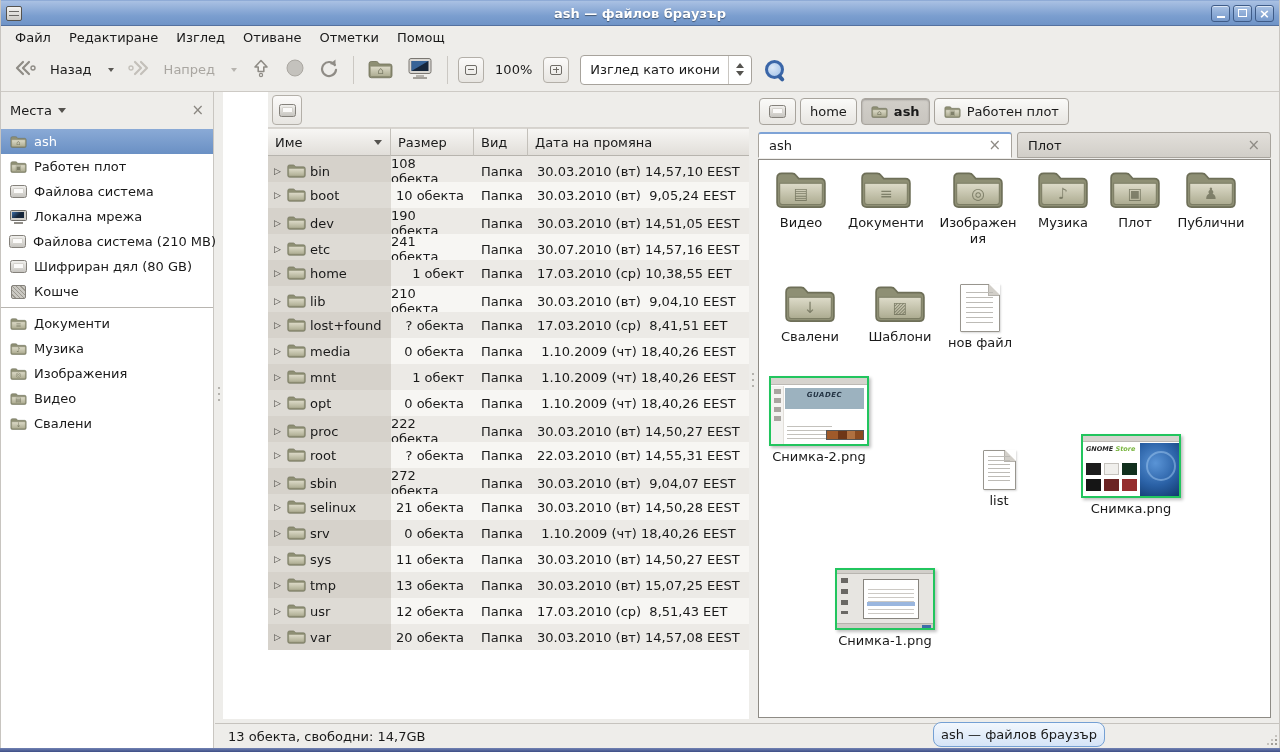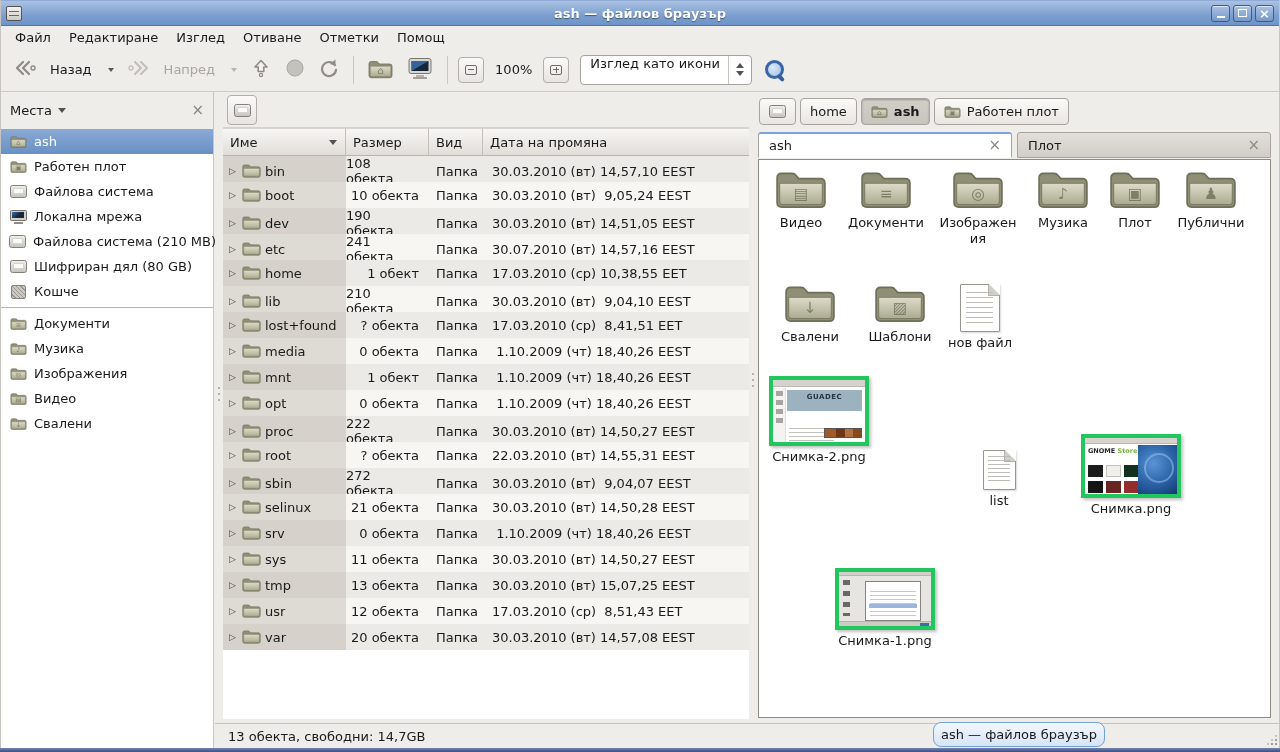--- a/index.html
+++ b/index.html
@@ -26,21 +26,21 @@
   .tbtn { display:flex; align-items:center; gap:14px; padding:5px 7px; border-radius:4px; }
   .tbtn.disabled { color:#a9a6a1; }
   .caret { width:0; height:0; border-left:3.5px solid transparent; border-right:3.5px solid transparent; border-top:4px solid #5a5854; margin-left:2px; }
   .caret.dim { border-top-color:#b7b4af; }
   .tsep { width:1px; height:28px; background:#cbc8c3; margin:0 7px; }
   .small-btn { width:26px; height:26px; border:1px solid #b3afa8; border-radius:4px; background:linear-gradient(#fbfaf9,#e7e5e1); display:flex; align-items:center; justify-content:center; margin:0 3px; }
   .zoom-glyph { width:12px; height:10px; border:1px solid #6f6c67; border-radius:2px; position:relative; }
   .zoom-glyph::after { content:""; position:absolute; left:2px; right:2px; top:50%; margin-top:-0.5px; height:1px; background:#6f6c67; }
   .zoom-glyph.plus::before { content:""; position:absolute; top:1px; bottom:1px; left:50%; margin-left:-0.5px; width:1px; background:#6f6c67; }
   .zoom-level { padding:0 8px; }
-  .combo { height:30px; width:172px; border:1px solid #a7a39c; border-radius:4px; background:#fff; display:flex; align-items:flex-start; padding-left:9px; margin-left:8px; }
+  .combo { height:30px; width:172px; border:1px solid #a7a39c; border-radius:4px; background:#fff; display:flex; align-items:center; padding-left:9px; margin-left:8px; }
   .combo .spin { margin-left:auto; border-left:1px solid #c9c6c1; align-self:stretch; width:23px; display:flex; flex-direction:column; align-items:center; justify-content:center; gap:3px; }
   .tri-up { width:0; height:0; border-left:4px solid transparent; border-right:4px solid transparent; border-bottom:5px solid #55534f; }
   .tri-down { width:0; height:0; border-left:4px solid transparent; border-right:4px solid transparent; border-top:5px solid #55534f; }
   .ico-search { width:21px; height:21px; position:relative; margin-left:12px; }
   .ico-search::before { content:""; position:absolute; left:1px; top:1px; width:13px; height:13px; border:3px solid #3a66a8; border-radius:50%; background:radial-gradient(circle at 35% 35%, #dce8f6, #9fc0e8); }
   .ico-search::after { content:""; position:absolute; right:0; bottom:1px; width:8px; height:3.5px; background:#2f5globe; background:#2f5globe; background:#35609f; border-radius:2px; transform:rotate(45deg); }
   .ico-drive { display:inline-block; width:17px; height:13px; border:1px solid #84817b; border-radius:2.5px; background:linear-gradient(#f0efec,#c7c5c0); position:relative; }
   .ico-drive::after { content:""; position:absolute; left:2px; top:2px; right:2px; height:4px; border-radius:1px; background:#fbfaf9; border:1px solid #d5d3ce; }
   .ico-net { display:inline-block; width:17px; height:14px; position:relative; }
   .ico-net .scr { position:absolute; left:0; top:0; width:17px; height:11px; background:#d2d0cb; border:1px solid #716f6a; border-radius:1.5px; }
@@ -59,21 +59,21 @@
   .sb-sep { border-top:1px solid #b8b5b0; margin:3px 0; }
   .sb-ico { display:inline-flex; width:18px; justify-content:center; }
 
   
   .splitter { position:absolute; top:92px; background:#eeedea; }
   .splitter::after { content:""; position:absolute; top:46%; left:50%; width:2px; height:2px; border-radius:50%; background:#a19e98; box-shadow:0 -6px 0 #a19e98, 0 6px 0 #a19e98; transform:translate(-50%,-50%); }
   .split1 { left:214px; width:8px; bottom:0; }
   .split2 { left:748px; width:7px; bottom:29px; }
 
   
-  .midpane { position:absolute; left:222px; top:92px; width:529px; bottom:29px; background:#fff; display:flex; flex-direction:column; border-right:1px solid #d5d2cd; }
+  .midpane { position:absolute; left:222px; top:92px; width:529px; bottom:29px; background:#fff; display:flex; flex-direction:column; border-right:1px solid #d5d2cd;padding-left:45px; }
   .mid-top { height:36px; background:#eeedea; padding:3px 0 0 4px; border-bottom:1px solid #d5d2cd; }
   .mid-top .small-btn { width:30px; height:30px; margin:0; }
   .lv-header { height:28px; display:grid; grid-template-columns:123px 83px 54px 1fr; }
   .lvh { background:linear-gradient(#f7f6f4,#e1ded9); border-right:1px solid #c3c0ba; border-bottom:1px solid #b7b4ae; border-top:1px solid #d8d5d0; display:flex; align-items:center; padding-left:7px; }
   .lvh:last-child { border-right:none; }
   .lvh .sortmark { margin-left:auto; margin-right:8px; width:0;height:0;border-left:4px solid transparent;border-right:4px solid transparent;border-top:5px solid #55534f; }
   .lv-body { flex:1; overflow:hidden; }
   .lvrow { display:grid; grid-template-columns:123px 83px 54px 1fr; height:26px; }
   .lvrow .c { display:flex; align-items:center; }
   .c-name { gap:4px; padding-left:4px; }
@@ -104,21 +104,21 @@
   .ivitem { position:absolute; display:flex; flex-direction:column; align-items:center; text-align:center; }
   .ivlabel { margin-top:3px; line-height:16px; overflow-wrap:anywhere; }
 
   
   .ficon { background:#fff; border:1px solid #98958e; position:relative; border-radius:1px; box-shadow:1px 1px 2px rgba(0,0,0,.15); }
   .ficon .fold { position:absolute; right:-1px; top:-1px; width:0; height:0; border-style:solid; border-width:0 11px 11px 0; border-color:#fff #fff #d2cfc9 #d2cfc9; filter:drop-shadow(-1px 1px 0 #b5b2ac); }
   .ficon .lines { position:absolute; left:5px; right:6px; top:7px; bottom:7px; background:repeating-linear-gradient(#bdbbb6 0 1px, transparent 1px 5px); }
   .ficon.small .lines { left:4px; right:5px; top:5px; bottom:5px; background:repeating-linear-gradient(#bdbbb6 0 1px, transparent 1px 4px); }
 
   
-  .th { position:relative; border:4px solid #22c55e; background:#fff; overflow:hidden; box-shadow:2px 2px 3px rgba(0,0,0,.25); }
+  .th { position:relative; border:2px solid #22c55e; background:#fff; overflow:hidden; box-shadow:2px 2px 3px rgba(0,0,0,.25);font-style:italic; }
   .th-browser { width:100px; height:70px; }
   .tb-top { position:absolute; left:0; top:0; right:0; height:7px; background:#d6d3ce; border-bottom:1px solid #bcb9b4; }
   .tb-side { position:absolute; left:0; top:8px; width:13px; bottom:0; background:#f4f3f1; border-right:1px solid #e2dfda; }
   .tb-side::after { content:""; position:absolute; left:3px; top:3px; width:7px; height:34px; background:repeating-linear-gradient(#a8a5a0 0 5px, transparent 5px 9px); }
   .tb-head { position:absolute; left:14px; top:10px; right:3px; height:33px; background:#9cb2bf; }
   .tb-guadec { position:absolute; left:14px; top:13px; right:3px; text-align:center; font-size:7px; font-weight:bold; color:#253545; letter-spacing:.5px; }
   .tb-sky { position:absolute; left:14px; top:31px; right:3px; height:12px; background:#fff; clip-path:polygon(0 100%,0 70%,6% 70%,9% 30%,13% 65%,18% 45%,23% 72%,28% 38%,33% 66%,38% 20%,43% 60%,49% 42%,55% 70%,60% 35%,66% 62%,72% 48%,78% 70%,84% 40%,90% 65%,95% 55%,100% 75%,100% 100%)); }
   .tb-lines { position:absolute; left:16px; top:48px; width:45px; height:16px; background:repeating-linear-gradient(#c3c1bc 0 1px, transparent 1px 4px); }
   .tb-photos { position:absolute; right:3px; bottom:4px; width:38px; height:10px; background:linear-gradient(90deg,#a05a2a 0 30%,#6e3617 30% 55%,#b07040 55% 78%,#8a4a20 78% 100%); border:1px solid #555; }
   .th-store { width:100px; height:64px; }

